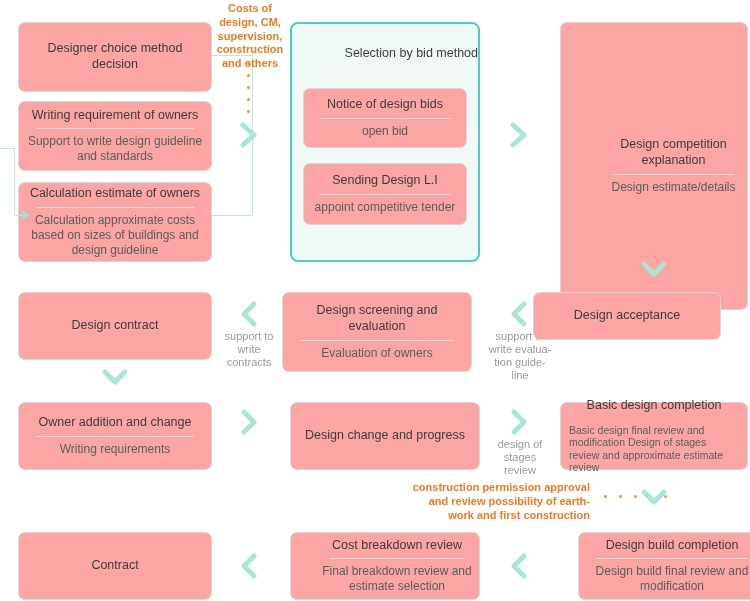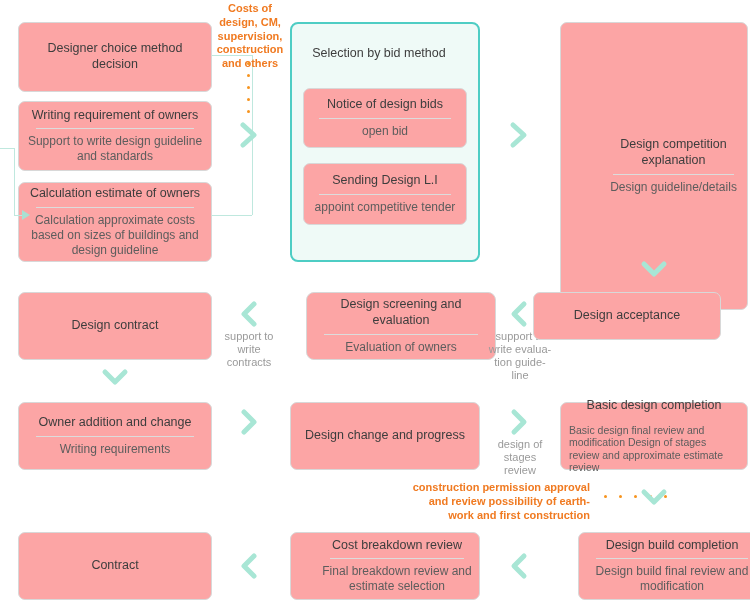--- a/index.html
+++ b/index.html
@@ -54,22 +54,22 @@
 
   
   .group-hl {
     position: absolute;
     border: 2px solid #4ecdc4;
     border-radius: 8px;
     background: #effaf7;
   }
   .group-hl > .group-title {
     position: absolute;
-    top: 22px; left: 0; right: 12px;
-    text-align: center;
+    top: 22px; left: 0; right: 0;
+    text-align: right;
     font-size: 12.5px;
     color: #3d3d3d;
   }
 
   
   .chev { position: absolute; }
   .chev svg { display: block; }
 
   
   .line { position: absolute; background: #bfe8de; }
@@ -176,21 +176,21 @@
 
   <div class="chev" style="left:508px; top:120px;">
     <svg width="22" height="30" viewBox="0 0 22 30">
       <polyline points="5,5 16,15 5,25" fill="none" stroke="#a8e6d5" stroke-width="5" stroke-linecap="round" stroke-linejoin="round"></polyline>
     </svg>
   </div>
 
   <div class="card" style="left:560px; top:22px; width:188px; height:288px;padding-left:39px;">
     <div class="title">Design competition explanation</div>
     <div class="rule"></div>
-    <div class="sub">Design guideline/details</div>
+    <div class="sub">Design estimate/details</div>
   </div>
 
   <div class="chev" style="left:639px; top:258px;">
     <svg width="30" height="22" viewBox="0 0 30 22">
       <polyline points="5,6 15,16 25,6" fill="none" stroke="#a8e6d5" stroke-width="5" stroke-linecap="round" stroke-linejoin="round"></polyline>
     </svg>
   </div>
 
   <div class="card plain" style="left:18px; top:292px; width:194px; height:68px;">
     <div class="title">Design contract</div>
@@ -198,21 +198,21 @@
 
   <div class="chev" style="left:238px; top:300px;">
     <svg width="22" height="28" viewBox="0 0 22 28">
       <polyline points="16,4 6,14 16,24" fill="none" stroke="#a8e6d5" stroke-width="5" stroke-linecap="round" stroke-linejoin="round"></polyline>
     </svg>
   </div>
   <div class="lbl" style="left:219px; top:330px; width:60px; white-space:pre-line;">support to
 write
 contracts</div>
 
-  <div class="card" style="left:306px; top:292px; width:190px; height:68px;border-radius:8px;">
+  <div class="card" style="left:282px; top:292px; width:190px; height:80px;">
     <div class="title">Design screening and evaluation</div>
     <div class="rule"></div>
     <div class="sub">Evaluation of owners</div>
   </div>
 
   <div class="chev" style="left:508px; top:300px;">
     <svg width="22" height="28" viewBox="0 0 22 28">
       <polyline points="16,4 6,14 16,24" fill="none" stroke="#a8e6d5" stroke-width="5" stroke-linecap="round" stroke-linejoin="round"></polyline>
     </svg>
   </div>

